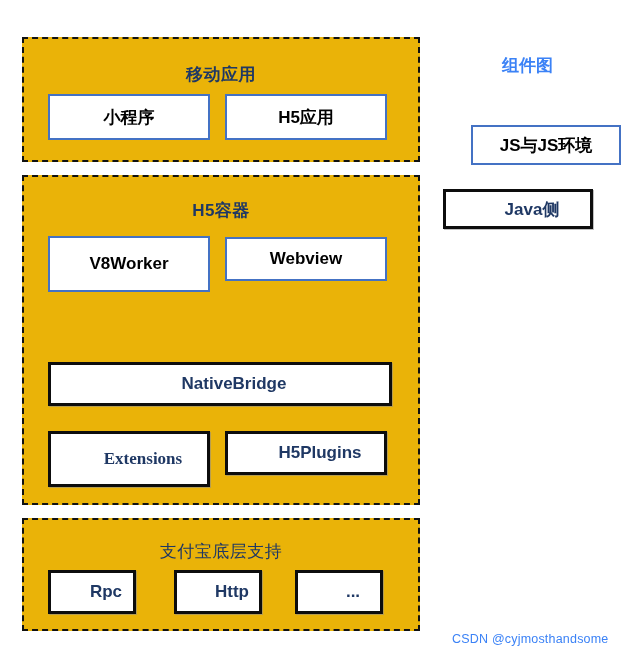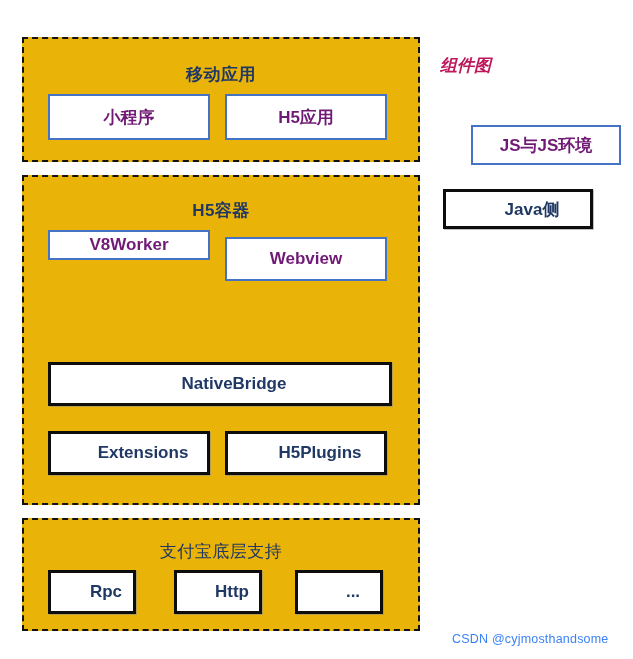--- a/index.html
+++ b/index.html
@@ -53,65 +53,64 @@
     background: #ffffff;
     display: flex;
     align-items: center;
     justify-content: center;
     font-size: 17px;
     font-weight: bold;
     white-space: nowrap;
   }
   .box.blue {
     border: 2px solid #4472C4;
-    color: #701a75;
+    color: #000000;
   }
   .box.black {
     border: 3px solid #0D0D0D;
     color: #1F3864;
     box-shadow: 1px 1px 0 rgba(140,140,140,0.55);
     padding-left: 28px;
   }
 
   
   #box-miniprogram { left: 48px;  top: 94px; width: 162px; height: 46px; }
   #box-h5app       { left: 225px; top: 94px; width: 162px; height: 46px; }
 
   
-  #box-v8worker    { left: 48px;  top: 230px; width: 162px; height: 30px; }
+  #box-v8worker    { left: 48px;  top: 236px; width: 162px; height: 56px; }
   #box-webview     { left: 225px; top: 237px; width: 162px; height: 44px; }
   #box-jsbridge    { left: 48px;  top: 299px; width: 339px; height: 44px; }
   #box-nativebridge{ left: 48px;  top: 362px; width: 344px; height: 44px; }
-  #box-extensions  { left: 48px;  top: 431px; width: 162px; height: 44px; }
+  #box-extensions  { left: 48px;  top: 431px; width: 162px; height: 56px; font-family: Liberation Serif, serif; }
   #box-h5plugins   { left: 225px; top: 431px; width: 162px; height: 44px; }
 
   
   #box-rpc   { left: 48px;  width: 88px; top: 570px; height: 44px; }
   #box-http  { left: 174px; width: 88px; top: 570px; height: 44px; }
   #box-more  { left: 295px; width: 88px; top: 570px; height: 44px; }
 
   
   #legend {
     position: absolute;
     left: 440px;
     top: 37px;
     width: 175px;
     height: 200px;
   }
   #legend-title {
     position: absolute;
     left: 0;
     right: 0;
     top: 17px;
-    text-align: left;
-    color: #be185d;
+    text-align: center;
+    color: #3b82f6;
     font-size: 17px;
     font-weight: bold;
     white-space: nowrap;
-    font-style: italic;
   }
   #legend-js   { left: 3px;  top: 88px;  width: 150px; height: 40px; margin-left: 28px; }
   #legend-java { left: 3px;  top: 152px; width: 150px; height: 40px; }
 
   
   #watermark {
     position: absolute;
     left: 452px;
     top: 632px;
     color: #3b82f6;

